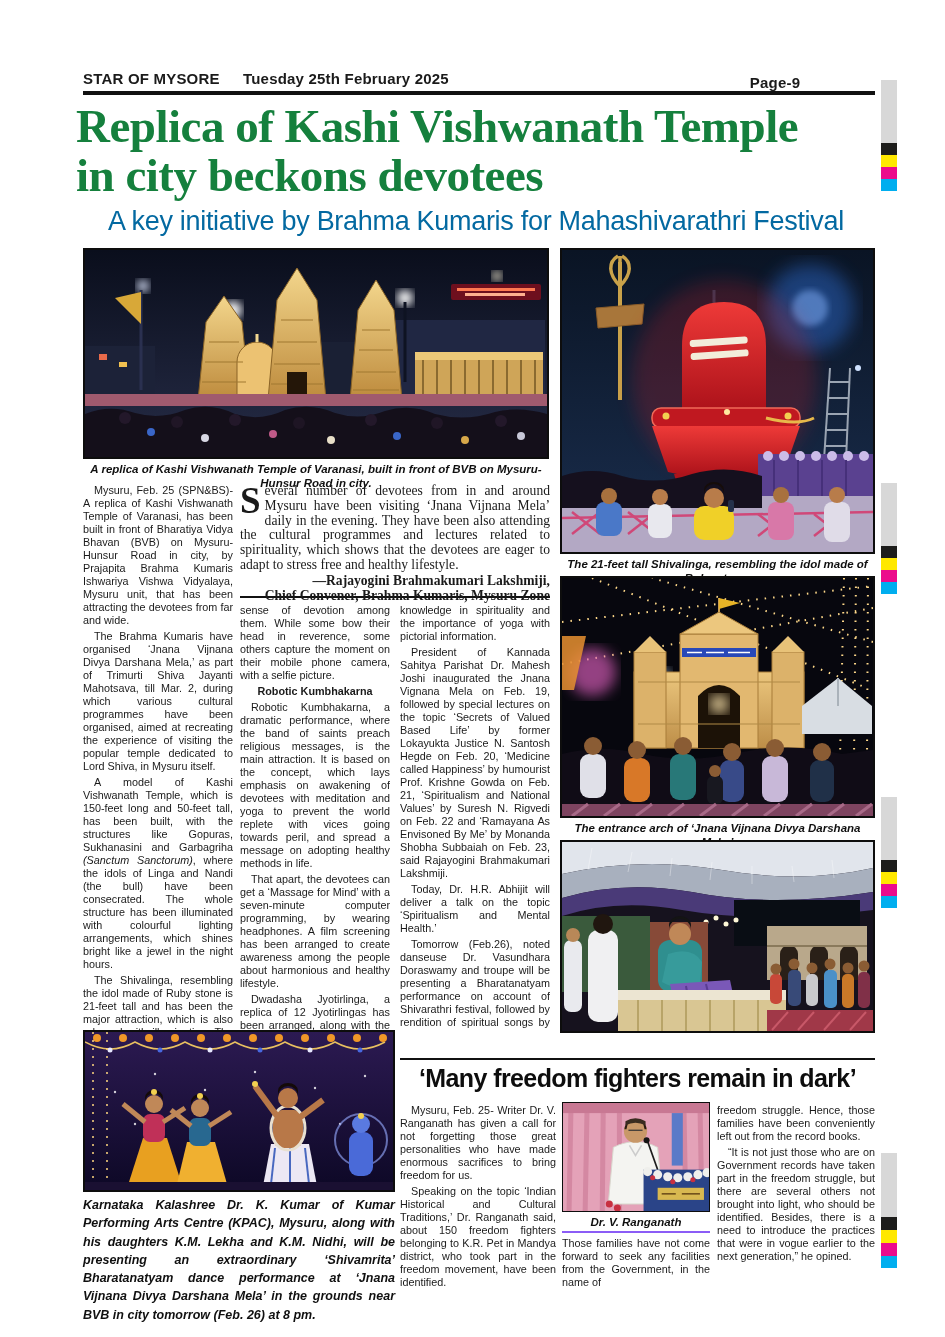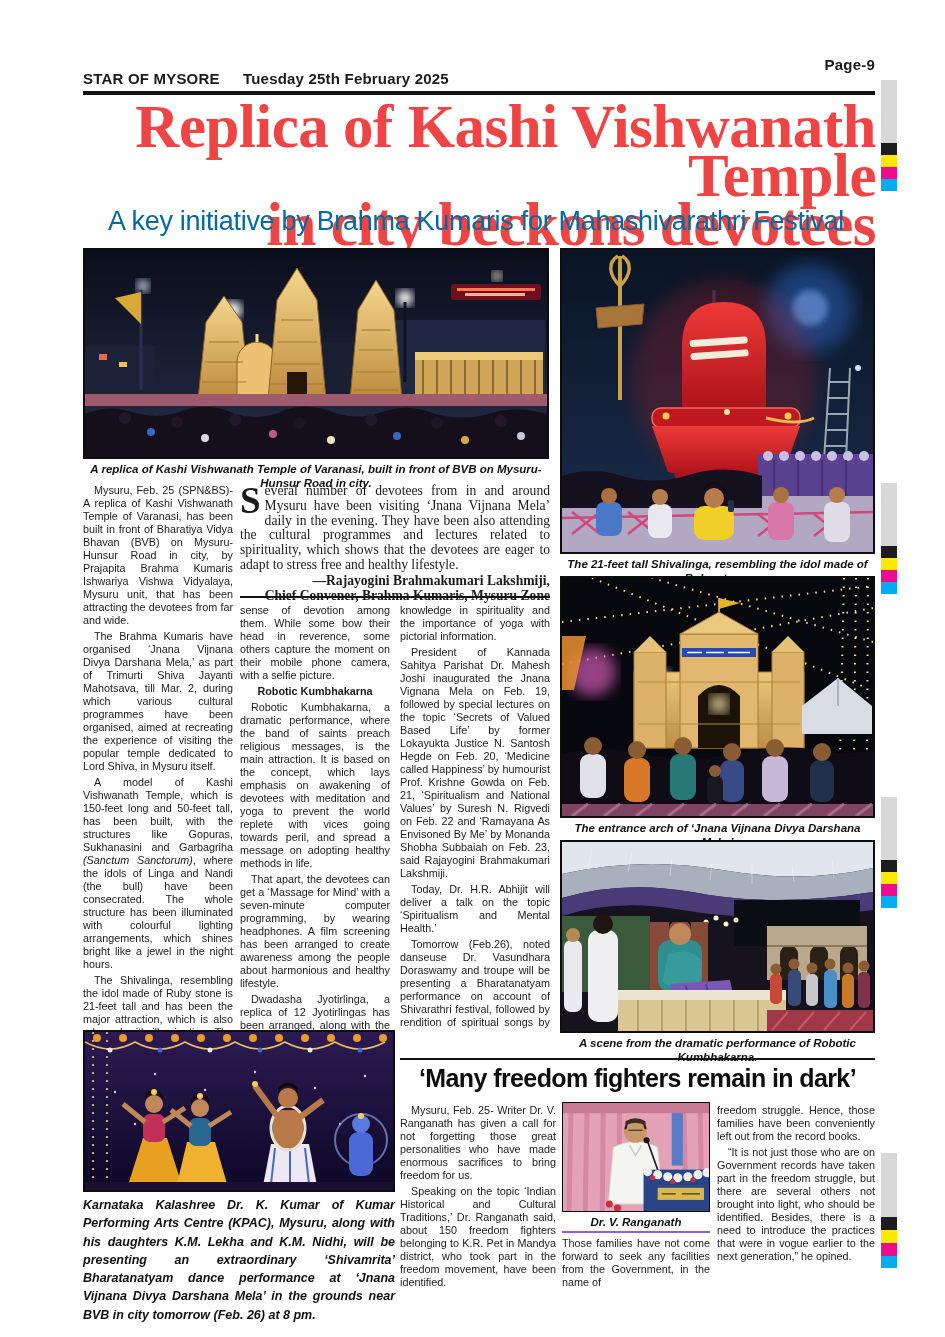--- a/index.html
+++ b/index.html
@@ -5,22 +5,22 @@
   html,body{margin:0;padding:0;background:#ffffff;}
   .page{position:relative;width:945px;height:1337px;background:#ffffff;overflow:hidden;
         font-family:"Liberation Sans",sans-serif;color:#1a1a1a;}
   .abs{position:absolute;}
 
   
   .mast{font-weight:bold;font-size:15px;letter-spacing:0.2px;}
   .toprule{background:#111;height:4px;}
 
   
-  .headline{font-family:"Liberation Serif",serif;font-weight:bold;color:#ef4444;
-            text-align:right;font-size:61px;line-height:49px;letter-spacing:-0.5px;}
+  .headline{font-family:"Liberation Serif",serif;font-weight:bold;color:#15803d;
+            text-align:left;font-size:47px;line-height:49px;letter-spacing:-0.5px;}
   .subhead{font-size:27px;text-align:center;color:#0369a1;letter-spacing:-0.3px;}
 
   
   .photo{border:2px solid #0d0d0d;box-sizing:border-box;overflow:hidden;background:#0a0f1d;}
   .photo svg{display:block;width:100%;height:100%;}
 
   
   .cap{font-size:11.5px;font-weight:bold;font-style:italic;color:#101010;line-height:14px;}
   .cap.center{text-align:center;}
   .cap.just{font-size:12.5px;line-height:18.3px;text-align:justify;}
@@ -46,21 +46,21 @@
   
   .regbar{width:16px;}
 </style>
 </head>
 <body>
 
 <div class="page">
 
   <div class="abs mast" style="left:83px;top:70px;">STAR OF MYSORE</div>
   <div class="abs mast" style="left:243px;top:70px;">Tuesday 25th February 2025</div>
-  <div class="abs mast" style="left:675px;top:56px;width:200px;text-align:right;">Page-9</div>
+  <div class="abs mast" style="left:675px;top:74px;width:200px;text-align:center;">Page-9</div>
   <div class="abs toprule" style="left:83px;top:91px;width:792px;"></div>
 
   <div class="abs headline" style="left:76px;top:102px;width:800px;">
     <div>Replica of Kashi Vishwanath Temple</div>
     <div>in city beckons devotees</div>
   </div>
   <div class="abs subhead" style="left:76px;top:206px;width:800px;">A key initiative by Brahma Kumaris for Mahashivarathri Festival</div>
 
   <div class="abs photo" style="left:83px;top:248px;width:466px;height:211px;">
     <svg viewBox="0 0 462 207" preserveAspectRatio="none">
@@ -453,21 +453,20 @@
           <circle cx="250" cy="126" r="5.5" fill="#8a5c34"></circle>
         <rect x="262" y="128" width="13" height="38" rx="5" fill="#4a90c8"></rect>
           <circle cx="268" cy="122" r="5.5" fill="#8a5c34"></circle>
         <rect x="280" y="132" width="12" height="34" rx="5" fill="#c87828"></rect>
           <circle cx="286" cy="126" r="5.5" fill="#8a5c34"></circle>
         <rect x="296" y="130" width="12" height="36" rx="5" fill="#803048"></rect>
           <circle cx="302" cy="124" r="5.5" fill="#8a5c34"></circle>
       </g>
     </svg>
   </div>
-  <div class="abs cap center" style="left:560px;top:1036px;width:315px;">A scene from the dramatic performance of Robotic Kumbhakarna.</div>
 
   <div class="abs photo" style="left:83px;top:1030px;width:312px;height:162px;">
     <svg viewBox="0 0 308 158" preserveAspectRatio="none">
       <defs>
         <linearGradient id="pur5" x1="0" y1="0" x2="0" y2="1">
             <stop offset="0" stop-color="#2c1a52"></stop>
             <stop offset="1" stop-color="#0d0826"></stop>
           </linearGradient>
       </defs>
       <rect width="308" height="158" fill="url(#pur5)"></rect>

